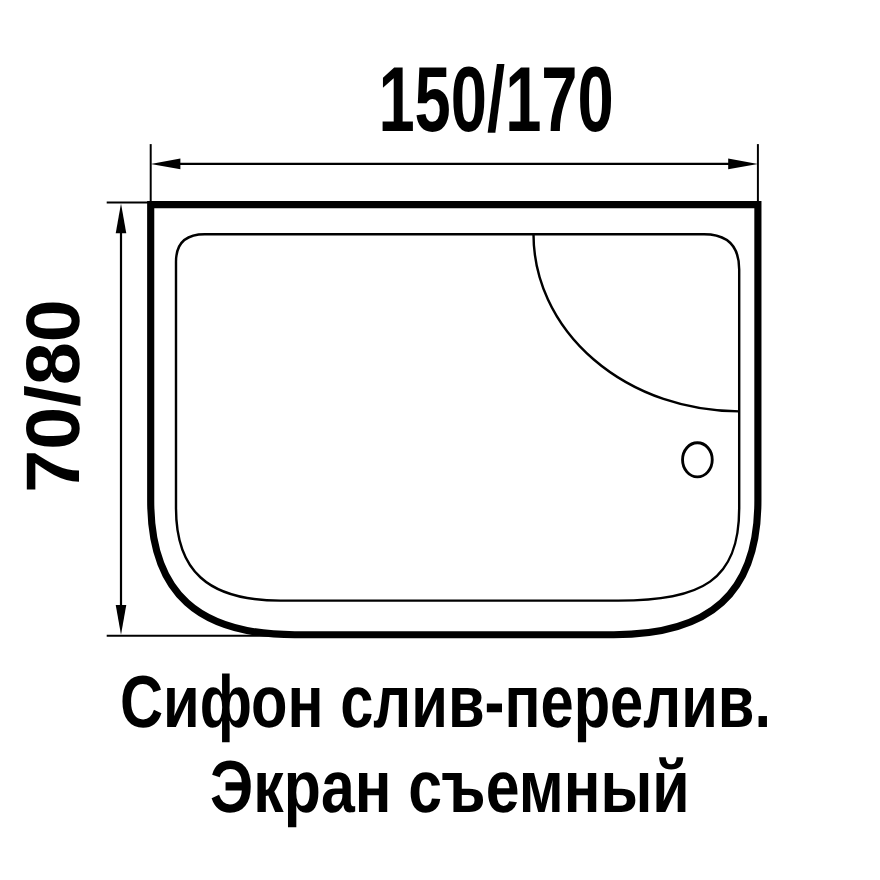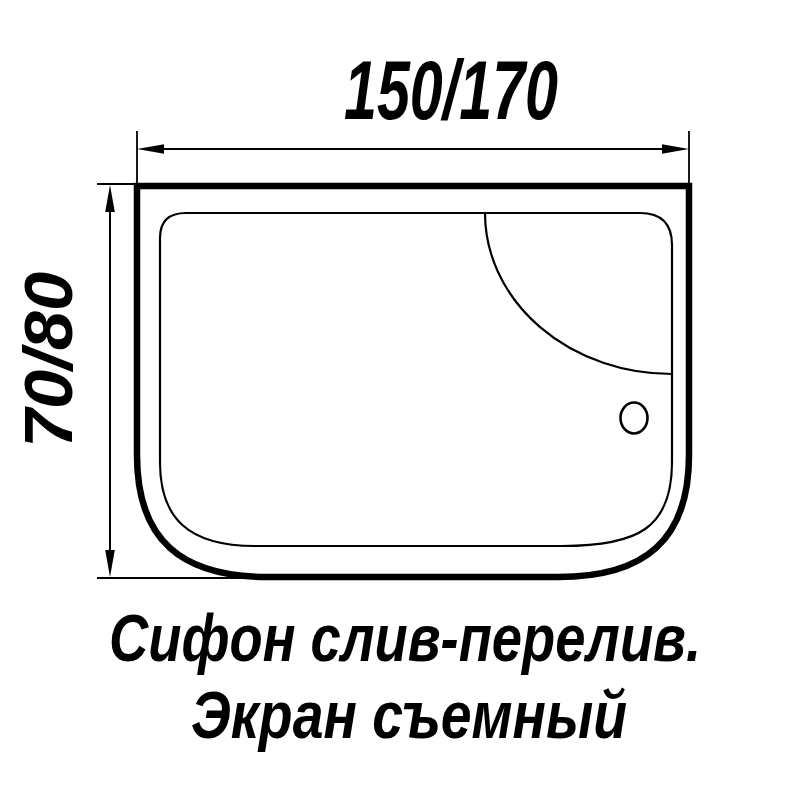--- a/index.html
+++ b/index.html
@@ -9,21 +9,20 @@
     width: 800px;
     height: 800px;
     overflow: hidden;
     font-family: "Liberation Sans", sans-serif;
   }
   .stage {
     position: relative;
     width: 800px;
     height: 800px;
     background: #ffffff;
-    font-style: italic;
   }
   svg { display: block; }
   .dim-text {
     font-family: "Liberation Sans", sans-serif;
     font-weight: bold;
     fill: #000000;
   }
   .thin-line   { stroke: #000000; stroke-width: 2;   fill: none; }
   .ext-line    { stroke: #000000; stroke-width: 1.8; fill: none; }
   .outer-line  { stroke: #000000; stroke-width: 6.5; fill: none; }

